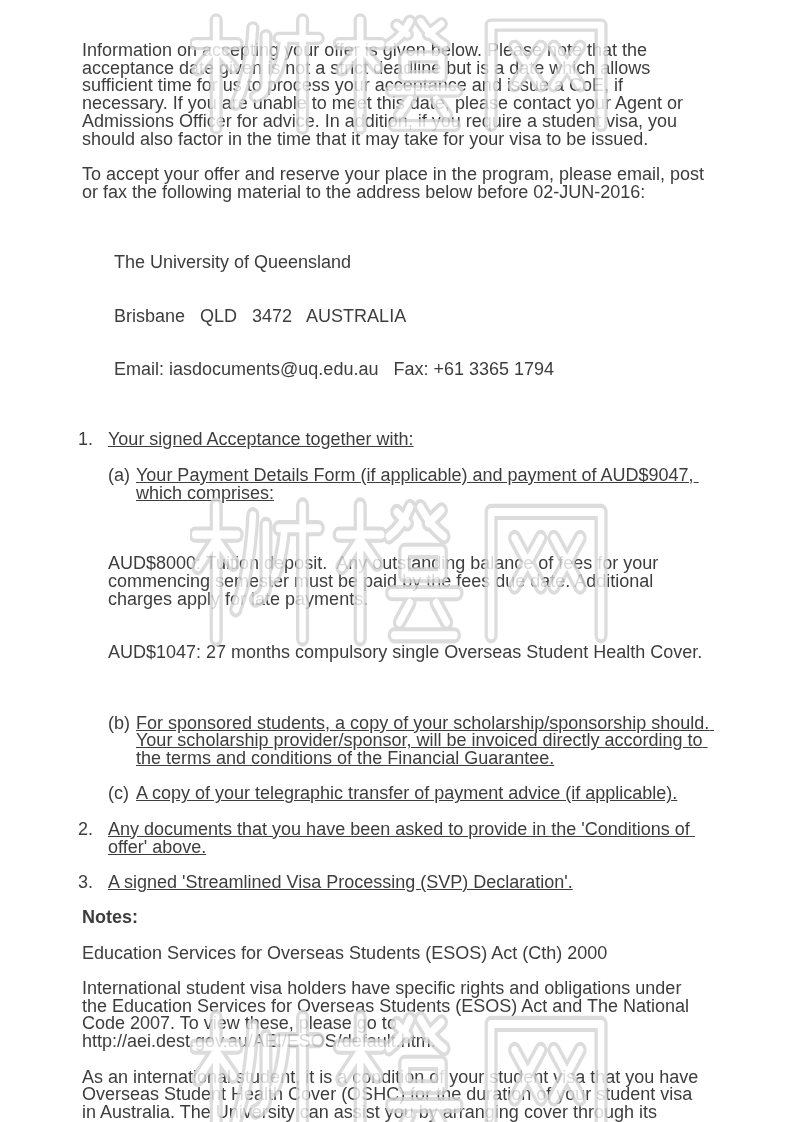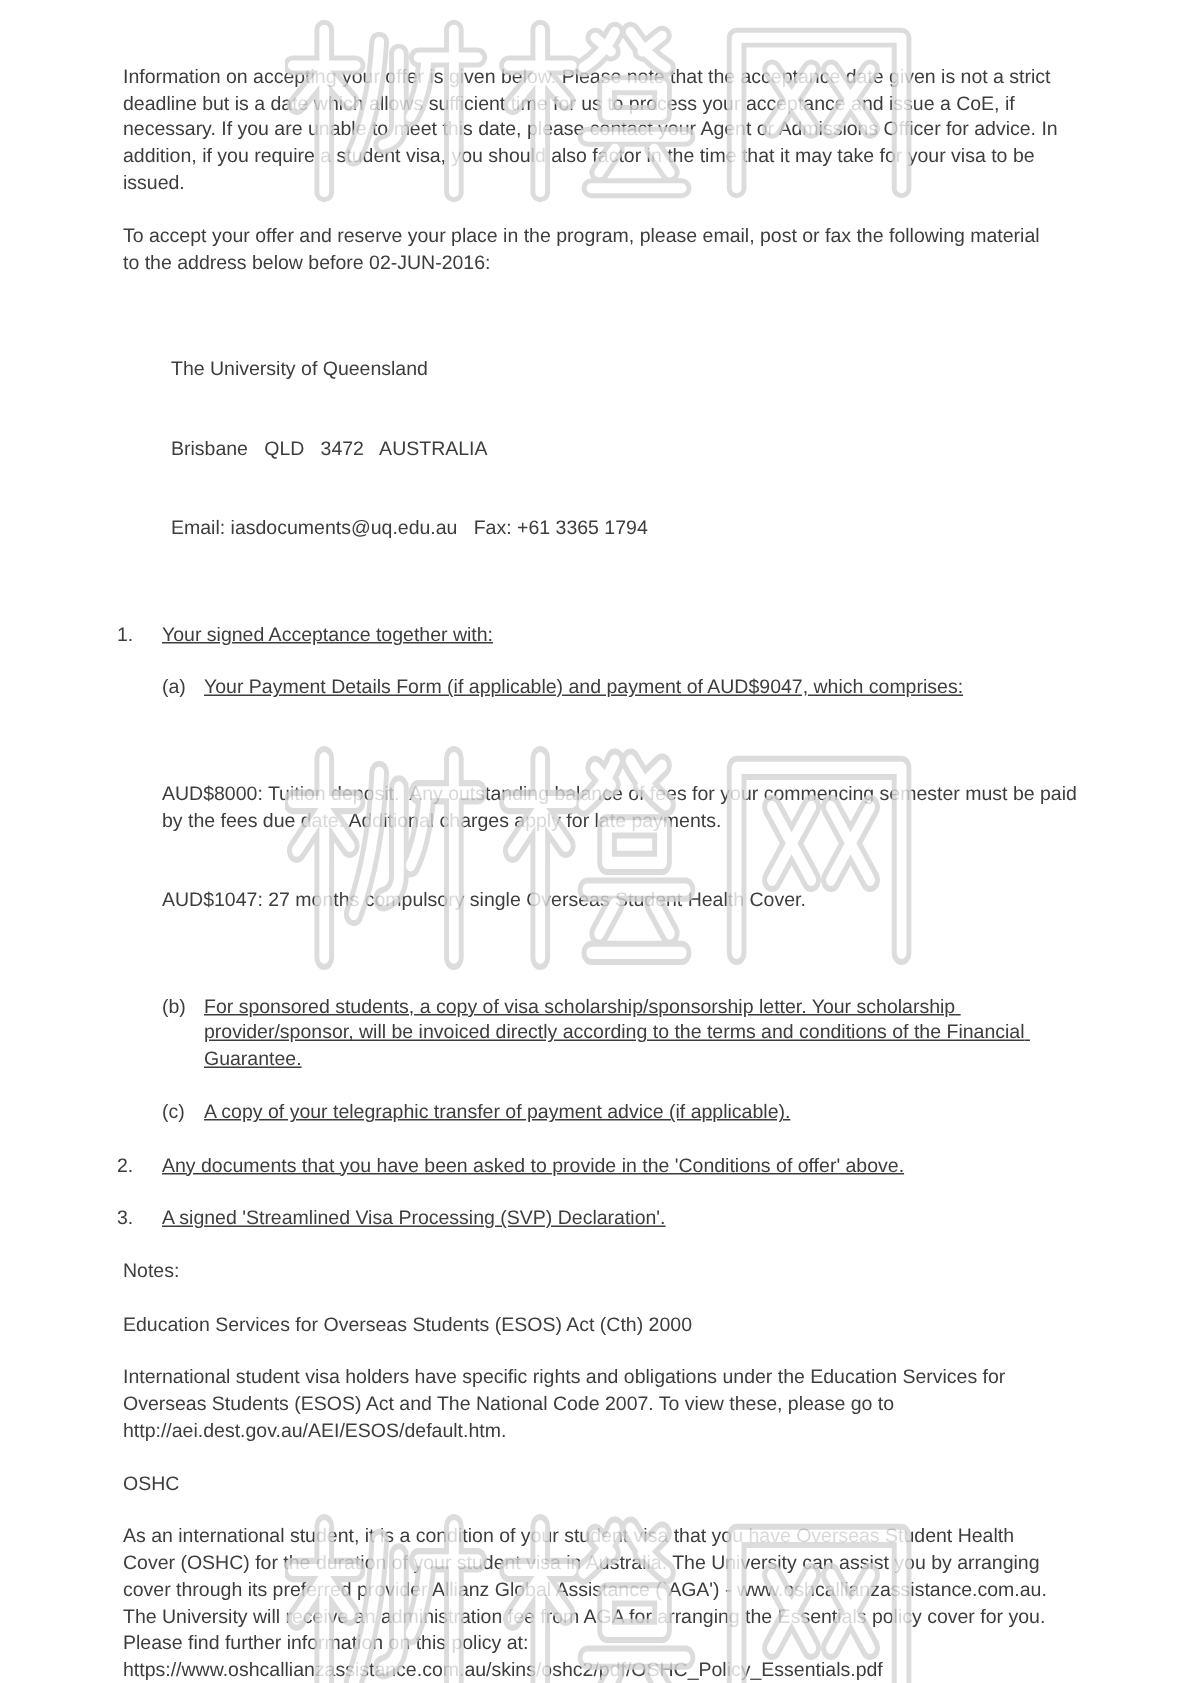--- a/index.html
+++ b/index.html
@@ -5,34 +5,34 @@
   html, body { margin: 0; padding: 0; background: #ffffff; }
   .page {
     position: relative;
     width: 778px;
     height: 1122px;
     overflow: hidden;
     box-sizing: border-box;
     padding: 42px 72px 0 82px;
     background: #ffffff;
     font-family: "Liberation Sans", sans-serif;
-    font-size: 13px;
+    font-size: 18px;
     line-height: 17.7px;
     color: #3d3d3d;
   }
   .block { margin: 0 0 17.7px 0; white-space: pre-wrap; }
   .address-block { margin-left: 32px; }
   .li { display: flex; margin: 0 0 17.7px 0; }
   .li .marker { flex: 0 0 30px; margin-left: -4px; white-space: pre; }
   .li .li-body { flex: 1; white-space: pre-wrap; margin-right: -14px; text-decoration: underline; }
   .li.sub { margin-left: 26px; }
   .li.sub .marker { flex: 0 0 28px; margin-left: 0; }
   .deposit { margin-left: 26px; margin-right: -14px; }
   .deposit span { display: block; }
-  .bold { font-weight: normal; }
+  .bold { font-weight: bold; }
 
   
   .wm { position: absolute; pointer-events: none; opacity: 0.8; }
   .wm-outer { stroke: #d4d4d4; stroke-width: 10; fill: none; }
   .wm-inner { stroke: #ffffff; stroke-width: 5; fill: none; }
 </style>
 </head>
 <body>
 
 <div class="page">
@@ -57,21 +57,21 @@
     <div class="li-body">Your Payment Details Form (if applicable) and payment of AUD$9047, which comprises:</div>
   </div>
 
   <p class="block deposit">
     <span>AUD$8000: Tuition deposit.  Any outstanding balance of fees for your commencing semester must be paid by the fees due date. Additional charges apply for late payments.</span>
     <span>AUD$1047: 27 months compulsory single Overseas Student Health Cover.</span>
   </p>
 
   <div class="li sub">
     <span class="marker">(b)</span>
-    <div class="li-body">For sponsored students, a copy of visa scholarship/sponsorship letter. Your scholarship provider/sponsor, will be invoiced directly according to the terms and conditions of the Financial Guarantee.</div>
+    <div class="li-body">For sponsored students, a copy of your scholarship/sponsorship should. Your scholarship provider/sponsor, will be invoiced directly according to the terms and conditions of the Financial Guarantee.</div>
   </div>
 
   <div class="li sub">
     <span class="marker">(c)</span>
     <div class="li-body">A copy of your telegraphic transfer of payment advice (if applicable).</div>
   </div>
 
   <div class="li">
     <span class="marker">2.</span>
     <div class="li-body">Any documents that you have been asked to provide in the 'Conditions of offer' above.</div>
@@ -81,21 +81,20 @@
     <span class="marker">3.</span>
     <div class="li-body">A signed 'Streamlined Visa Processing (SVP) Declaration'.</div>
   </div>
 
   <p class="block bold">Notes:</p>
 
   <p class="block">Education Services for Overseas Students (ESOS) Act (Cth) 2000</p>
 
   <p class="block">International student visa holders have specific rights and obligations under the Education Services for Overseas Students (ESOS) Act and The National Code 2007. To view these, please go to http://aei.dest.gov.au/AEI/ESOS/default.htm.</p>
 
-  <p class="block">OSHC</p>
 
   <p class="block">As an international student, it is a condition of your student visa that you have Overseas Student Health Cover (OSHC) for the duration of your student visa in Australia. The University can assist you by arranging cover through its preferred provider Allianz Global Assistance (`AGA') - www.oshcallianzassistance.com.au. The University will receive an administration fee from AGA for arranging the Essentials policy cover for you.   Please find further information on this policy at: https://www.oshcallianzassistance.com.au/skins/oshc2/pdf/OSHC_Policy_Essentials.pdf</p>
 
   <svg width="0" height="0" style="position:absolute" aria-hidden="true">
     <defs>
       <g id="wm-strokes" fill="none" stroke-linecap="round" stroke-linejoin="round">
         <g>
           <path d="M4,30 H36 M20,12 V94 M19,34 L6,50 M21,34 L33,48"></path>
           <path d="M48,18 Q46,52 35,76 M58,24 V60 Q58,68 50,70 M68,26 H98 M72,28 Q70,46 64,56 M86,12 V94"></path>
         </g>

